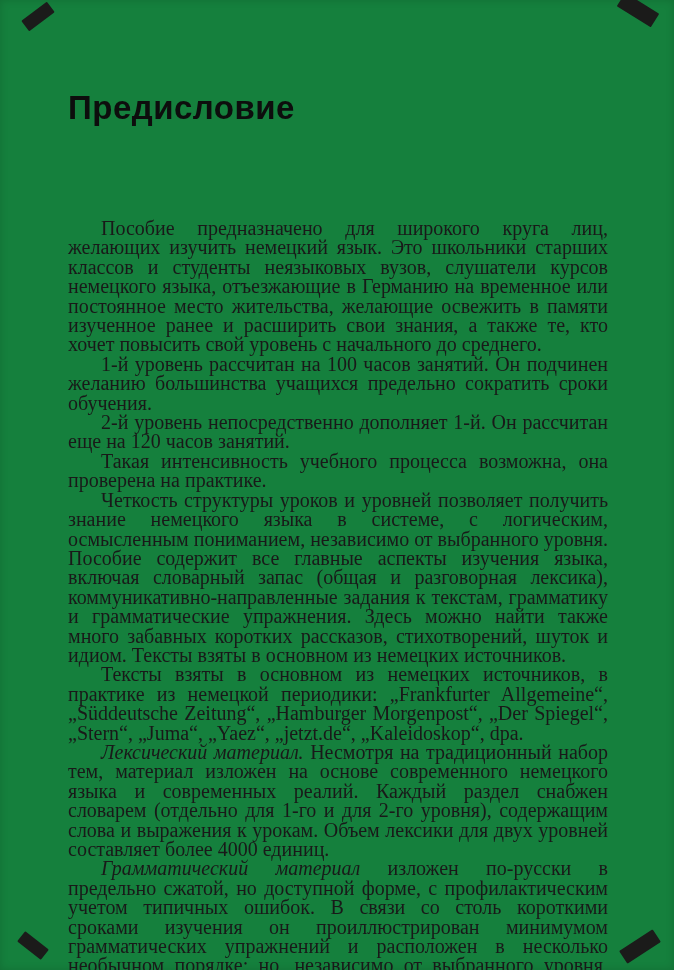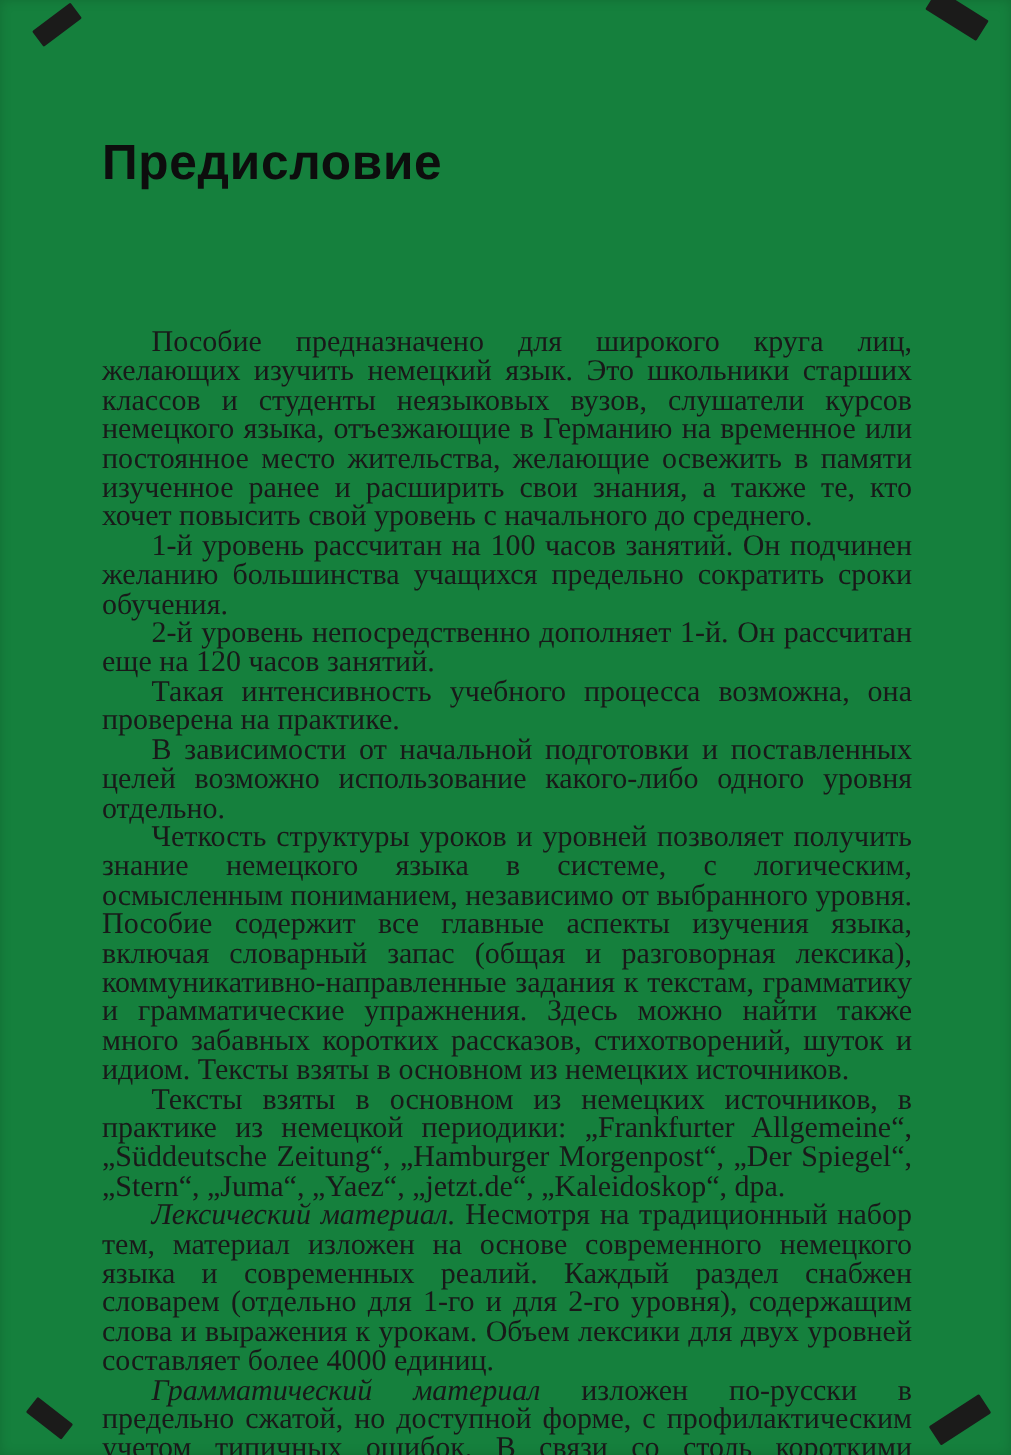--- a/index.html
+++ b/index.html
@@ -63,20 +63,19 @@
   <div class="corner bl"></div>
   <div class="corner br"></div>
 
   <h1 class="page-title">Предисловие</h1>
 
   <div class="content">
     <p><span class="lead"></span><span>Пособие предназначено для широкого круга лиц, желающих изучить немецкий язык. Это школьники старших классов и студенты неязыковых вузов, слушатели курсов немецкого языка, отъезжающие в Германию на временное или постоянное место жительства, желающие освежить в памяти изученное ранее и расширить свои знания, а также те, кто хочет повысить свой уровень с начального до среднего.</span></p>
     <p><span class="lead"></span><span>1-й уровень рассчитан на 100 часов занятий. Он подчинен желанию большинства учащихся предельно сократить сроки обучения.</span></p>
     <p><span class="lead"></span><span>2-й уровень непосредственно дополняет 1-й. Он рассчитан еще на 120 часов занятий.</span></p>
     <p><span class="lead"></span><span>Такая интенсивность учебного процесса возможна, она проверена на практике.</span></p>
-    <p><span class="lead"></span><span>В зависимости от начальной подготовки и поставленных целей возможно использование какого-либо одного уровня отдельно.</span></p>
     <p><span class="lead"></span><span>Четкость структуры уроков и уровней позволяет получить знание немецкого языка в системе, с логическим, осмысленным пониманием, независимо от выбранного уровня. Пособие содержит все главные аспекты изучения языка, включая словарный запас (общая и разговорная лексика), коммуникативно-направленные задания к текстам, грамматику и грамматические упражнения. Здесь можно найти также много забавных коротких рассказов, стихотворений, шуток и идиом. Тексты взяты в основном из немецких источников.</span></p>
     <p><span class="lead"></span><span>Тексты взяты в основном из немецких источников, в практике из немецкой периодики: „Frankfurter Allgemeine“, „Süddeutsche Zeitung“, „Hamburger Morgenpost“, „Der Spiegel“, „Stern“, „Juma“, „Yaez“, „jetzt.de“, „Kaleidoskop“, dpa.</span></p>
     <p><span class="lead">Лексический материал.</span><span> Несмотря на традиционный набор тем, материал изложен на основе современного немецкого языка и современных реалий. Каждый раздел снабжен словарем (отдельно для 1-го и для 2-го уровня), содержащим слова и выражения к урокам. Объем лексики для двух уровней составляет более 4000 единиц.</span></p>
     <p><span class="lead">Грамматический материал</span><span> изложен по-русски в предельно сжатой, но доступной форме, с профилактическим учетом типичных ошибок. В связи со столь короткими сроками изучения он проиллюстрирован минимумом грамматических упражнений и расположен в несколько необычном порядке; но, независимо от выбранного уровня, грамматика изучается не выборочно, а полностью.</span></p>
   </div>
 
 </div>
 
 </body></html>

